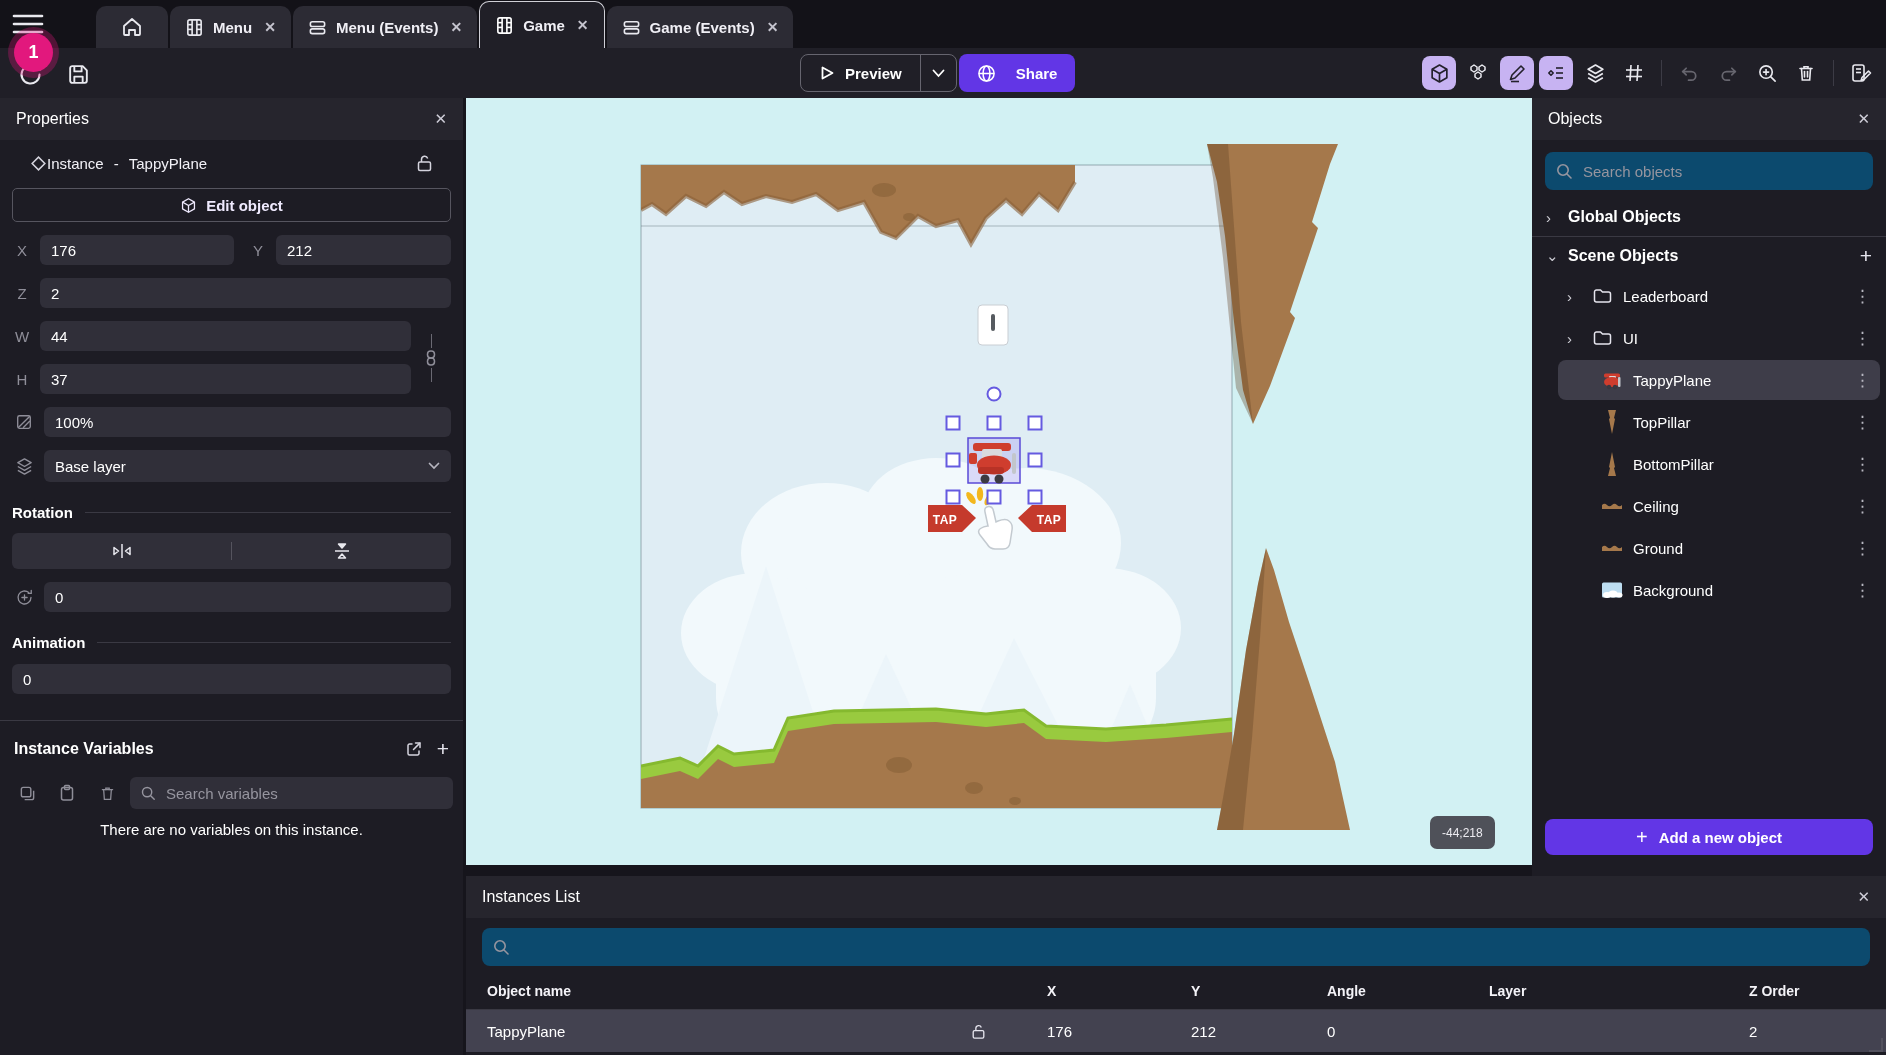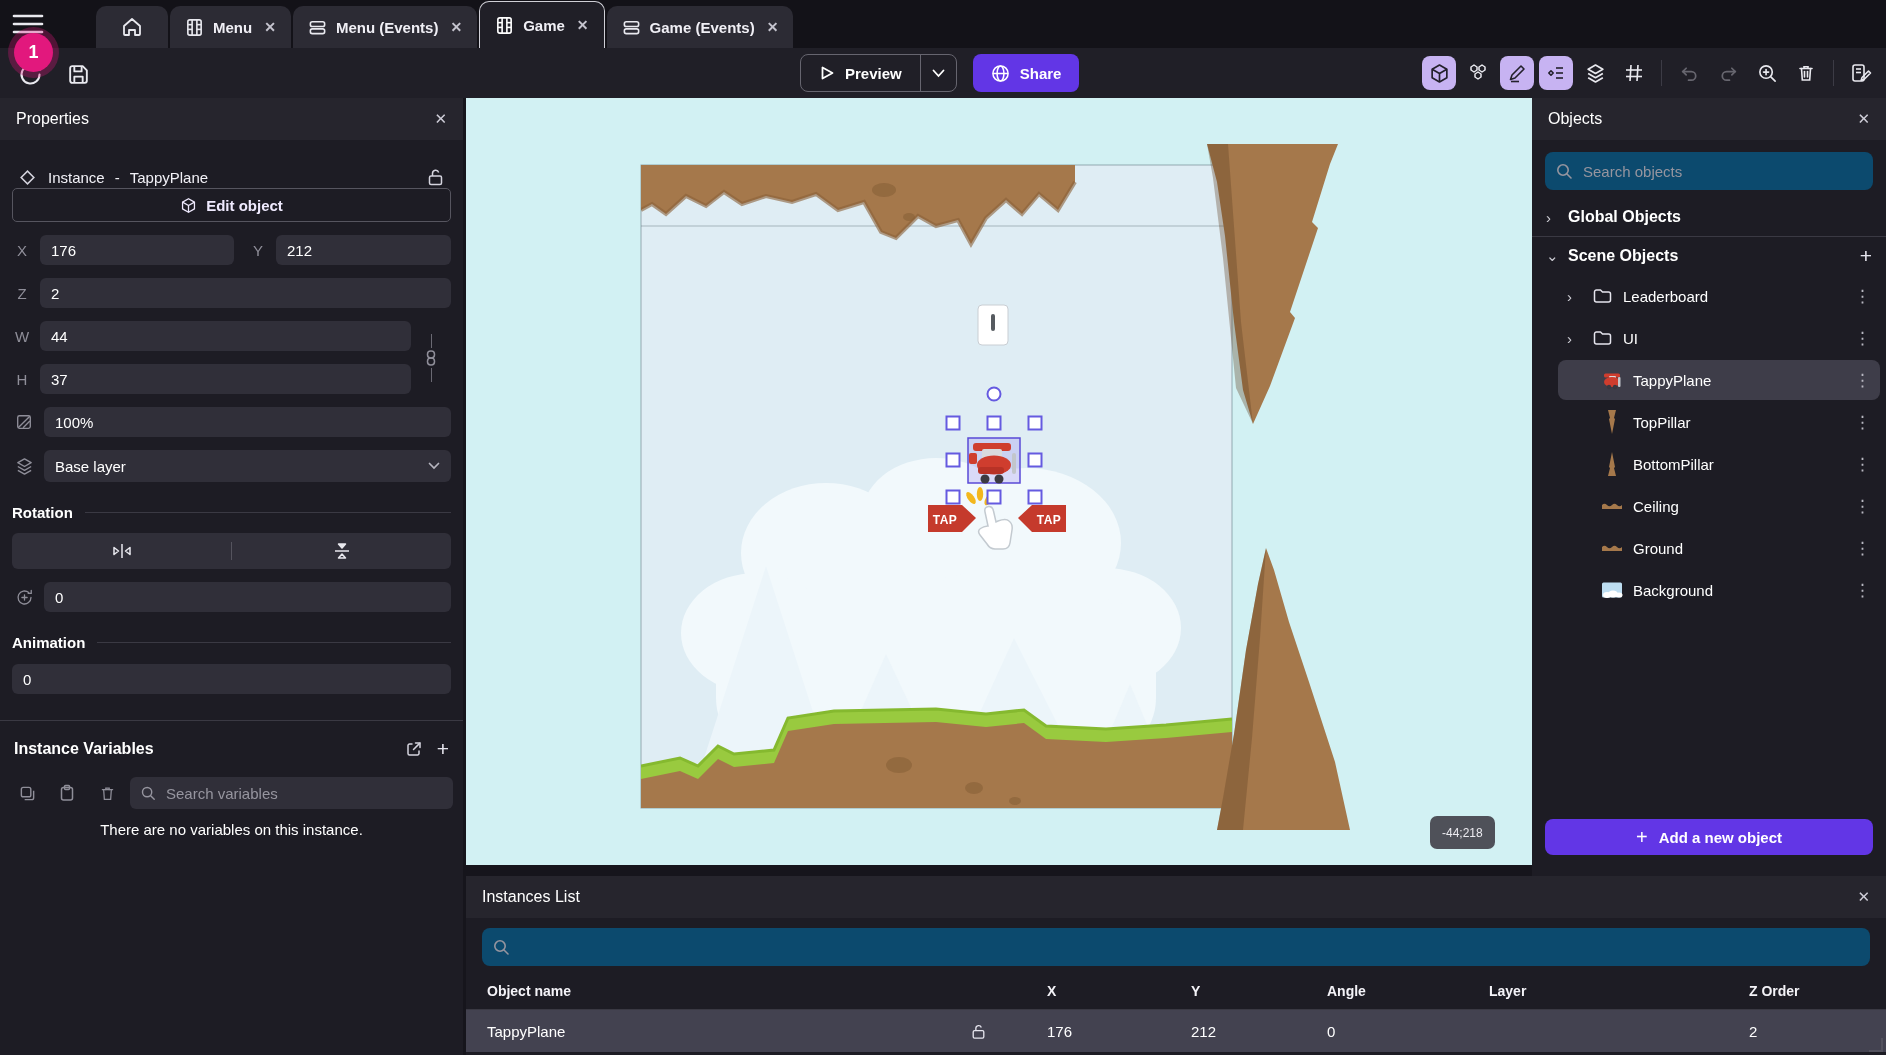--- a/index.html
+++ b/index.html
@@ -23,40 +23,40 @@
          font-weight:700;font-size:18px;z-index:20;color:#fff}
 
   
   .toolbar{position:absolute;top:48px;left:0;right:0;height:50px;background:#201f27}
   .tb-icon{color:#e9e9ef}
   .tb-left{position:absolute;left:17px;top:13px;display:flex;gap:22px;align-items:center}
   .tb-center{position:absolute;left:800px;top:6px;display:flex;align-items:center}
   .btn-preview{display:flex;height:38px;border:1px solid #66656f;border-radius:8px;overflow:hidden;cursor:pointer}
   .btn-preview .pmain{display:flex;align-items:center;gap:10px;padding:0 18px;font-weight:700}
   .btn-preview .pchev{width:36px;display:grid;place-items:center;border-left:1px solid #66656f}
-  .btn-share{margin-left:16px;height:38px;background:#6236e6;border-radius:8px;display:flex;align-items:center;
-             gap:10px;padding:0 18px;font-weight:700;cursor:pointer}
+  .btn-share{margin-left:2px;height:38px;background:#6236e6;border-radius:8px;display:flex;align-items:center;
+             gap:20px;padding:0 18px;font-weight:700;cursor:pointer}
   .tb-right{position:absolute;right:8px;top:8px;display:flex;gap:5px;align-items:center}
   .tbtn{width:34px;height:34px;border-radius:8px;display:grid;place-items:center;color:#e9e9ef;cursor:pointer}
   .tbtn.hl{background:#c7b3f2;color:#23212b}
   .tbtn.dim{color:#67666f}
   .tb-div{width:1px;height:26px;background:#3c3b45;margin:0 5px}
 
   
   .panel-header{height:42px;background:#26252d;display:flex;align-items:center;padding:0 16px;font-size:16px;flex:none}
   .pclose{margin-left:auto;color:#cfced8;font-size:15px;cursor:pointer}
   .searchbox{display:flex;align-items:center;background:#302f39;border-radius:6px;height:32px;padding:0 10px;gap:8px}
   .searchbox input{flex:1;background:none;border:none;outline:none;color:#fff;font-size:15px}
   .searchbox.light{background:#0c4a6e;height:38px;border-radius:8px}
   input::placeholder{color:#96959f}
   .field{background:#302f39;border:none;border-radius:6px;height:30px;color:#fff;font-size:15px;padding:0 11px;width:100%}
 
   
   .props{position:absolute;top:98px;left:0;width:463px;bottom:0;background:#1d1c24;display:flex;flex-direction:column}
-  .inst-row{height:46px;display:flex;align-items:flex-end;padding:0 19px;gap:12px}
+  .inst-row{height:46px;display:flex;align-items:center;padding:0 30px;}
   .inst-title{display:flex;gap:10px;font-size:15px;color:#f2f1f7}
   .btn-edit{margin:2px 12px 0;height:34px;border:1px solid #56555f;border-radius:5px;display:flex;
             align-items:center;justify-content:center;gap:9px;font-weight:700;color:#efeafe;cursor:pointer}
   .frow{display:flex;align-items:center;margin:13px 12px 0;gap:8px}
   .flabel{width:20px;color:#8f8e99;text-align:center;flex:none}
   .ficon{width:24px;color:#8f8e99;flex:none;display:grid;place-items:center}
   .wh-wrap{display:flex;margin-right:12px}
   .wh-left{flex:1}
   .wh-link{width:40px;display:flex;flex-direction:column;align-items:center;justify-content:center;gap:2px;color:#8f8e99;margin-top:13px}
   .vline{width:1px;height:14px;background:#6a6973}

